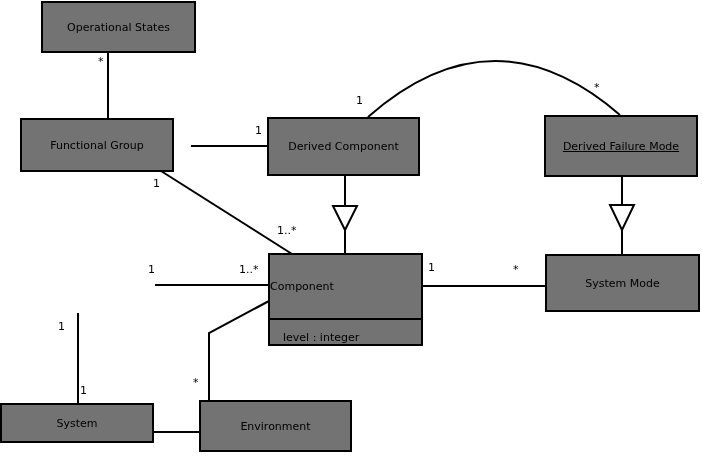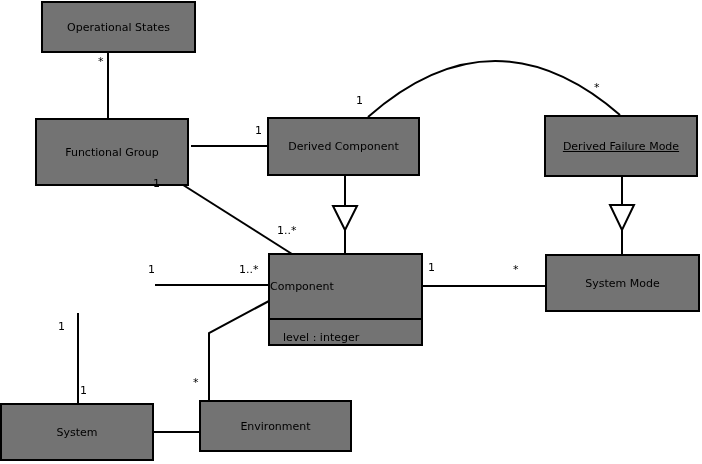--- a/index.html
+++ b/index.html
@@ -94,21 +94,21 @@
 
     <line x1="622" y1="176" x2="622" y2="205" stroke="#000" stroke-width="2"></line>
     <polygon points="610,205 634,205 622,230" fill="#ffffff" stroke="#000" stroke-width="2"></polygon>
     <line x1="622" y1="230" x2="622" y2="255" stroke="#000" stroke-width="2"></line>
   </svg>
 
   <div class="uml-class" style="left:41px; top:1px; width:155px; height:52px;">
     <span>Operational States</span>
   </div>
 
-  <div class="uml-class" style="left:35px; top:118px; width:154px; height:68px;">
+  <div class="uml-class" style="left:20px; top:118px; width:154px; height:54px;">
     <span>Functional Group</span>
   </div>
 
   <div class="uml-class" style="left:267px; top:117px; width:153px; height:59px;">
     <span>Derived Component</span>
   </div>
 
   <div class="uml-class" style="left:544px; top:115px; width:154px; height:62px;text-decoration:underline;">
     <span>Derived Failure Mode</span>
   </div>
@@ -120,21 +120,21 @@
     </div>
     <div class="compartment-attrs">
       <span>level : integer</span>
     </div>
   </div>
 
   <div class="uml-class" style="left:545px; top:254px; width:155px; height:58px;">
     <span>System Mode</span>
   </div>
 
-  <div class="uml-class" style="left:0px; top:403px; width:154px; height:58px;">
+  <div class="uml-class" style="left:0px; top:403px; width:154px; height:40px;">
     <span>System</span>
   </div>
 
   <div class="uml-class" style="left:199px; top:400px; width:153px; height:52px;">
     <span>Environment</span>
   </div>
 
   <span class="mult" style="left:98px; top:56px;">*</span>
   <span class="mult" style="left:255px; top:125px;">1</span>
   <span class="mult" style="left:153px; top:178px;">1</span>

